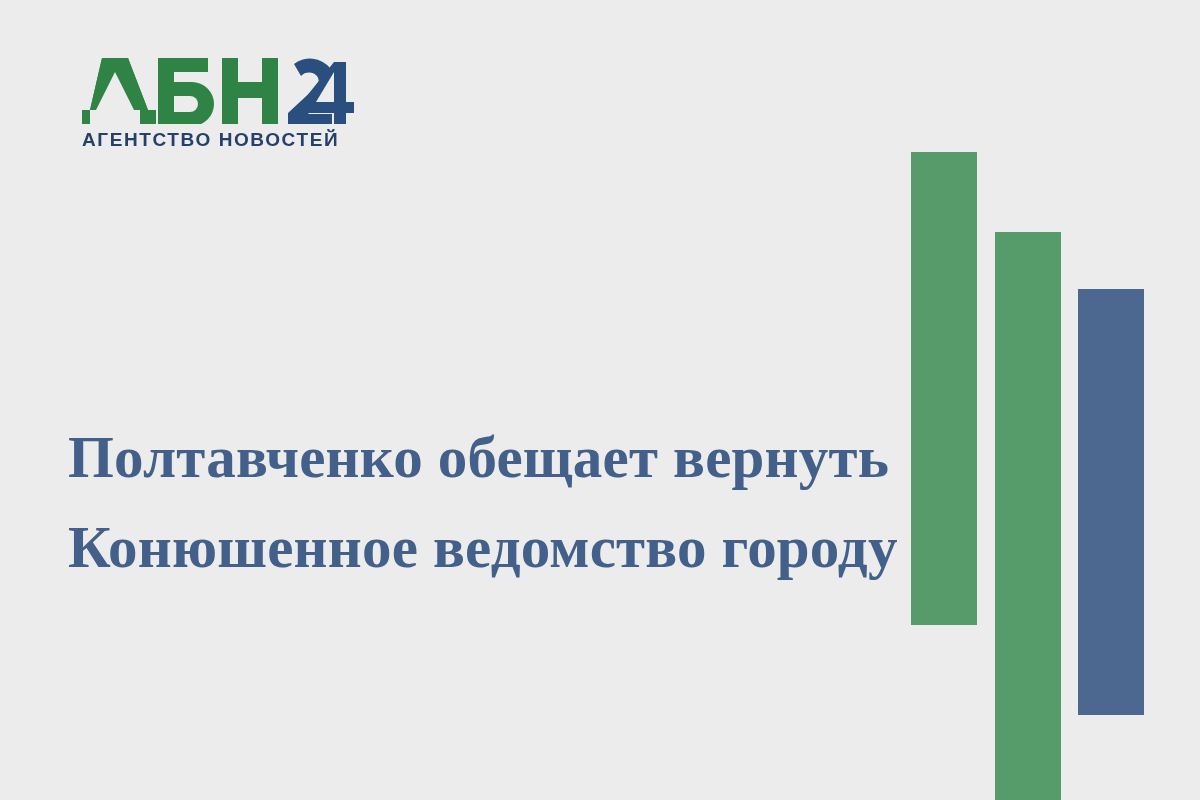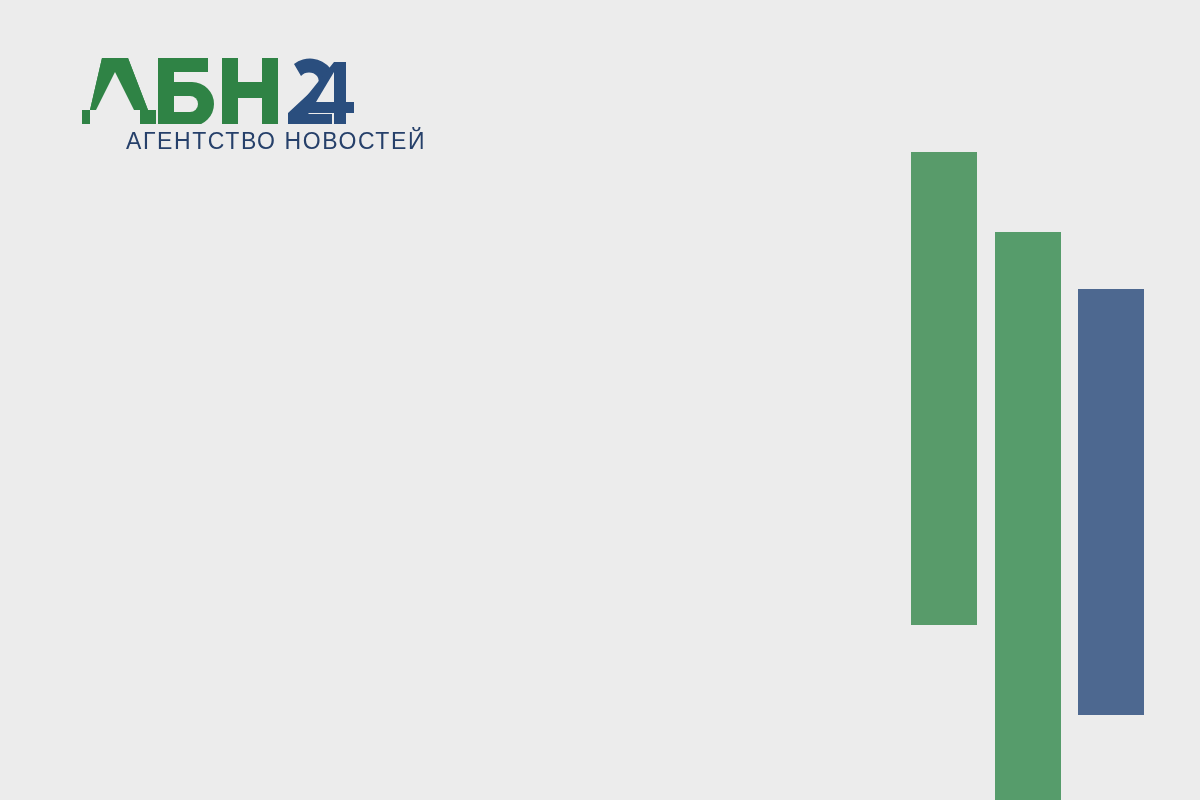--- a/index.html
+++ b/index.html
@@ -46,27 +46,26 @@
   }
   .logo-mark {
     display: block;
     height: 66px;
   }
   .logo-mark svg { display: block; }
   .logo-tagline {
     display: block;
     margin-top: 6px;
     font-family: "Liberation Sans", sans-serif;
-    font-size: 23px;
-    font-weight: 400;
+    font-size: 19px;
+    font-weight: 700;
     letter-spacing: 1.6px;
     line-height: 1;
     color: #26406a;
     white-space: nowrap;
-    margin-left: 44px;
   }
 
   
   .headline {
     position: absolute;
     left: 68px;
     top: 372px;
     width: 800px;
     font-family: "Liberation Serif", "DejaVu Serif", serif;
     font-weight: 700;
@@ -106,14 +105,18 @@
 
         <path d="M212 6 a26 26 0 0 1 36 4 a20 20 0 0 1 -3 26 L226 56 h24 v10 h-44 v-11 l28 -26 a8 8 0 0 0 1 -11 a11 11 0 0 0 -16 0 Z" fill="#2a4e7e"></path>
 
         <path d="M266 4 h12 v40 h8 v11 h-8 v11 h-12 v-11 h-32 v-11 Z" fill="#2a4e7e" transform="translate(-14,0)"></path>
         <path d="M252 14 L234 44 h18 Z" fill="#ececec"></path>
       </svg>
     </span>
     <span class="logo-tagline" style="color: rgb(38, 64, 106);">АГЕНТСТВО НОВОСТЕЙ</span>
   </div>
 
+  <h1 class="headline" style="color: rgb(66, 96, 138);">
+    <span class="headline-line">Полтавченко обещает вернуть</span>
+    <span class="headline-line">Конюшенное ведомство городу</span>
+  </h1>
 
 </div>
 
 </body></html>

